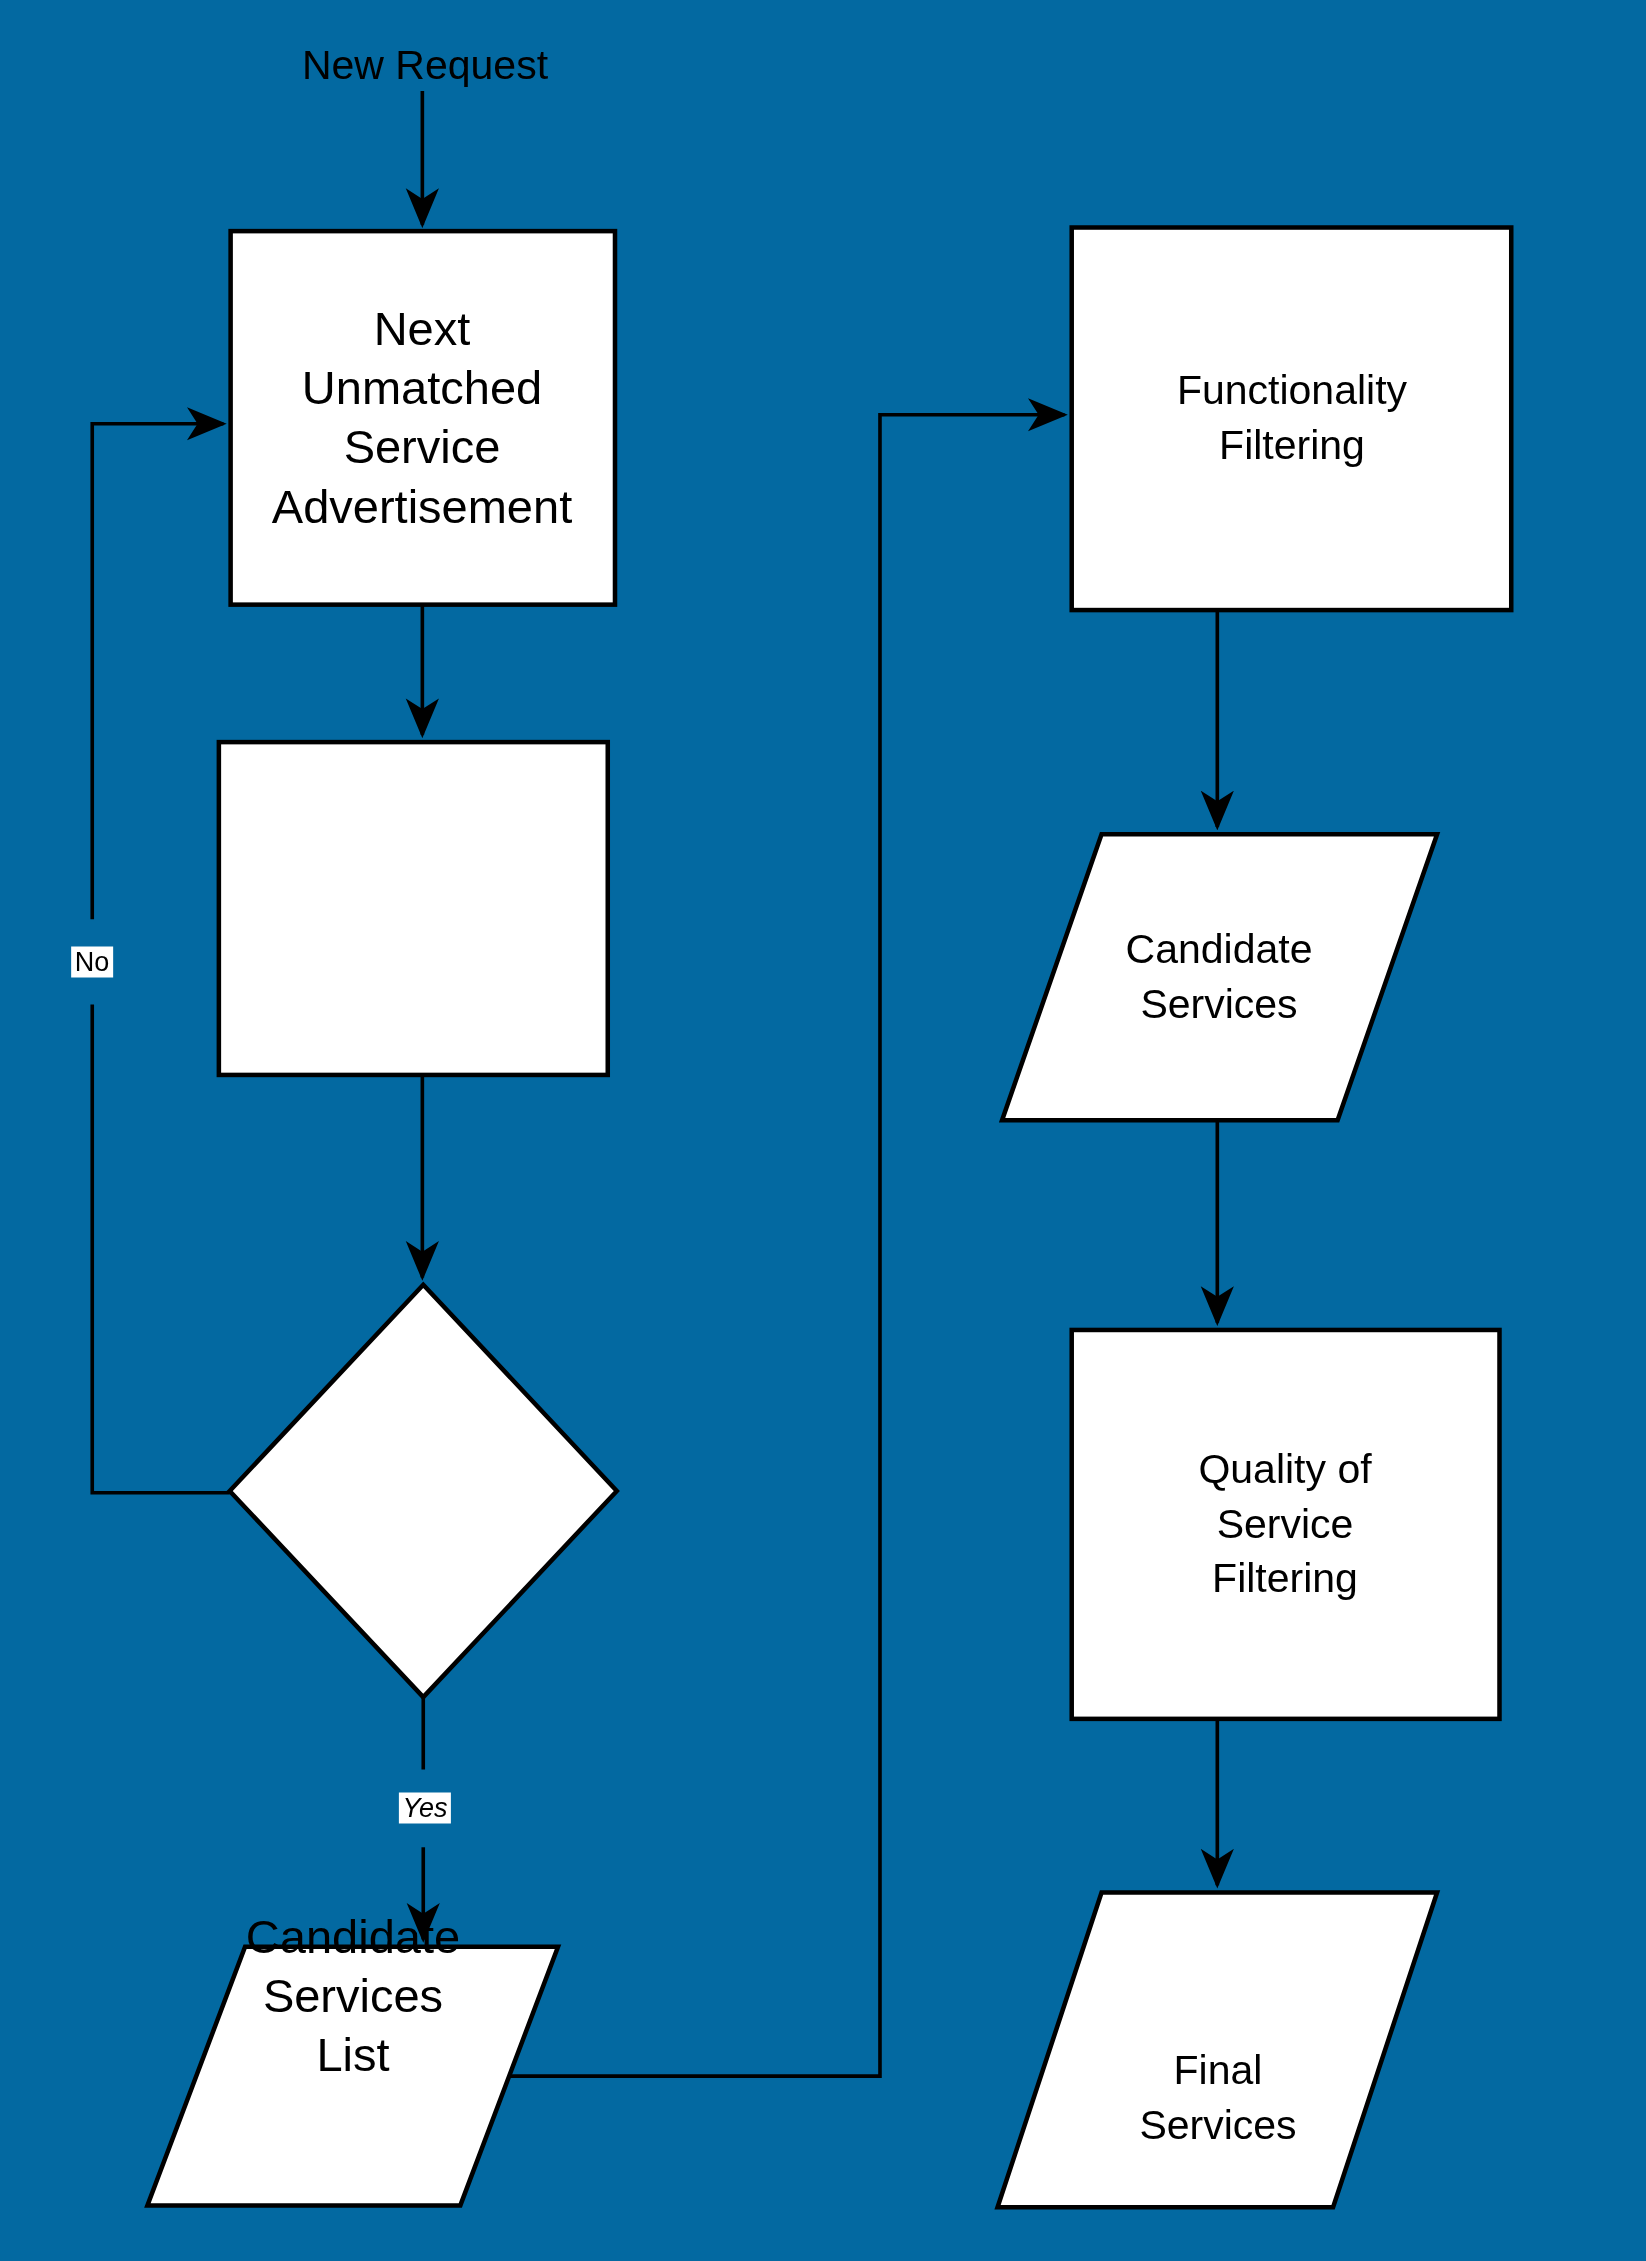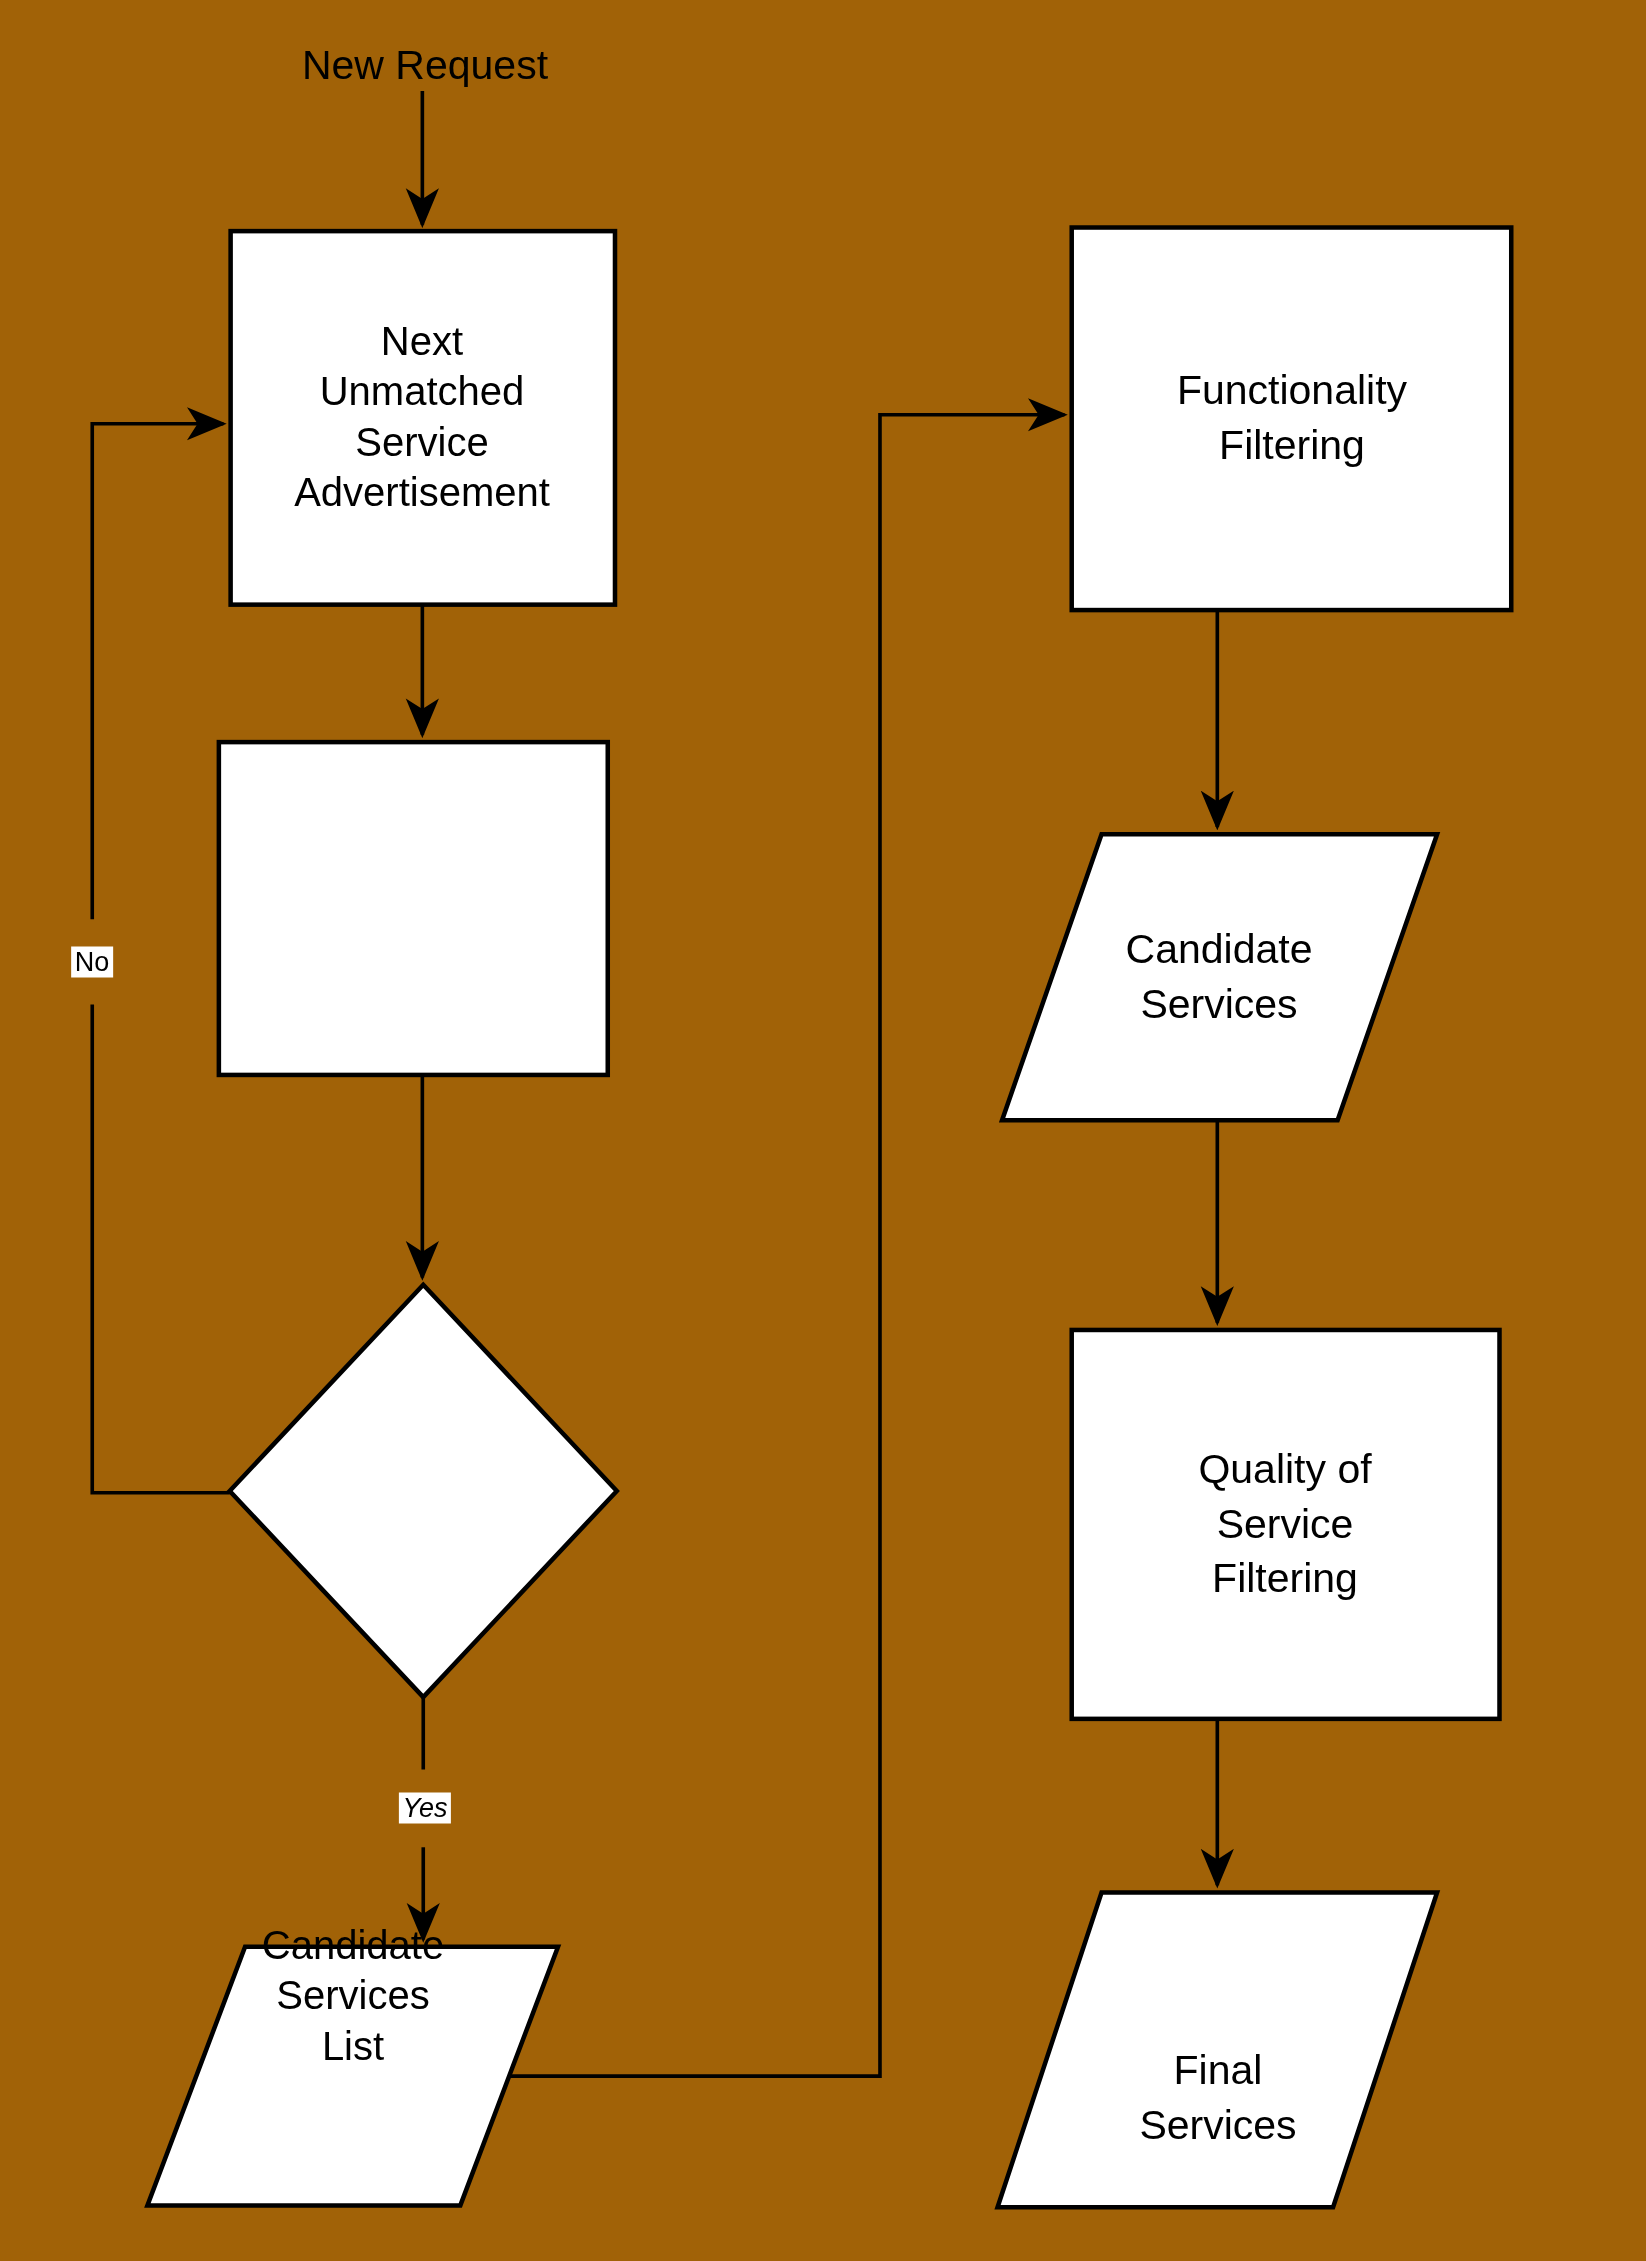--- a/index.html
+++ b/index.html
@@ -1,21 +1,21 @@
 <!DOCTYPE html>
 <html style="font-size:14.5px"><head>
 <meta charset="utf-8">
 <title>Service Matching Flowchart</title>
 <style>
   html,body{margin:0;padding:0;background:#ffffff;}
   .canvas{
     position:relative;
     width:1646px;
     height:2262px;
-    background:#a16207;
+    background:#0369a1;
     font-family:"Liberation Sans", sans-serif;
     color:#000000;
     overflow:hidden;
   }
   .canvas svg{
     position:absolute;
     left:0; top:0;
     width:1646px;
     height:2262px;
   }
@@ -30,21 +30,21 @@
     stroke-width:4;
   }
   .node-label{
     position:absolute;
     transform:translate(-50%,-50%);
     text-align:center;
     white-space:pre-line;
     color:#000000;
     line-height:1.26;
   }
-  .fs42{font-size:40px;}
+  .fs42{font-size:47px;}
   .fs45{font-size:41px; line-height:1.33;}
   .edge-label{
     position:absolute;
     transform:translate(-50%,-50%);
     text-align:center;
     font-size:27px;
     color:#000000;
     background:#ffffff;
     padding:0 3.6px;
   }

